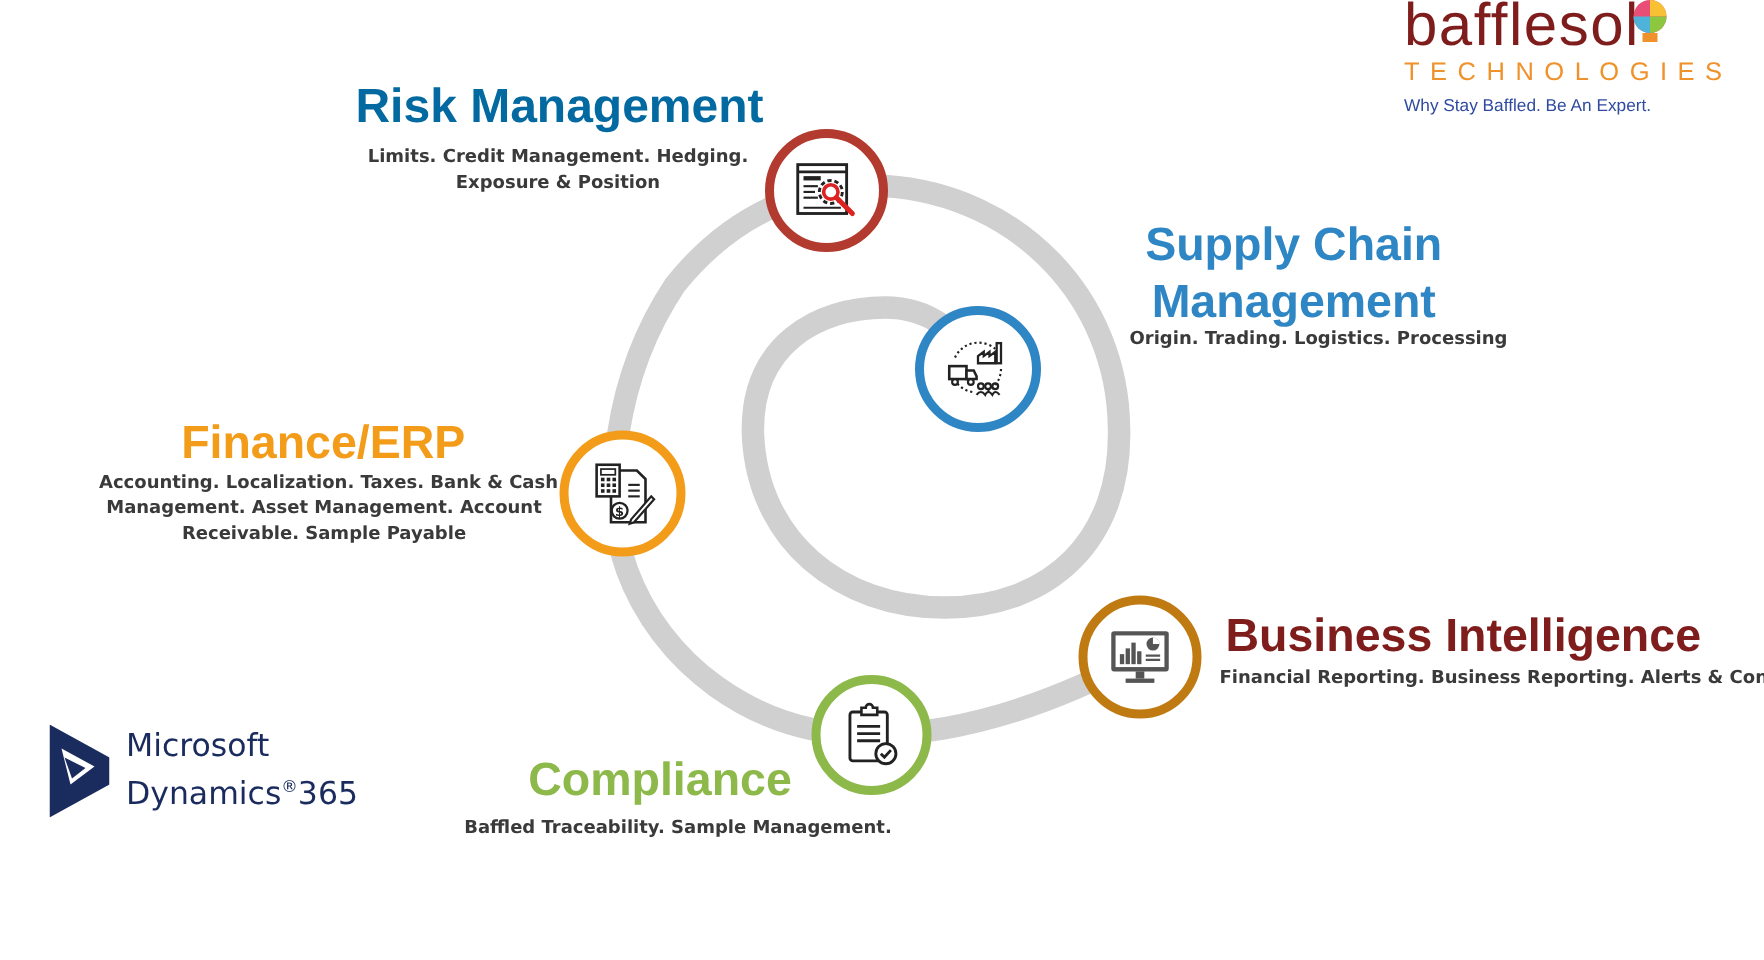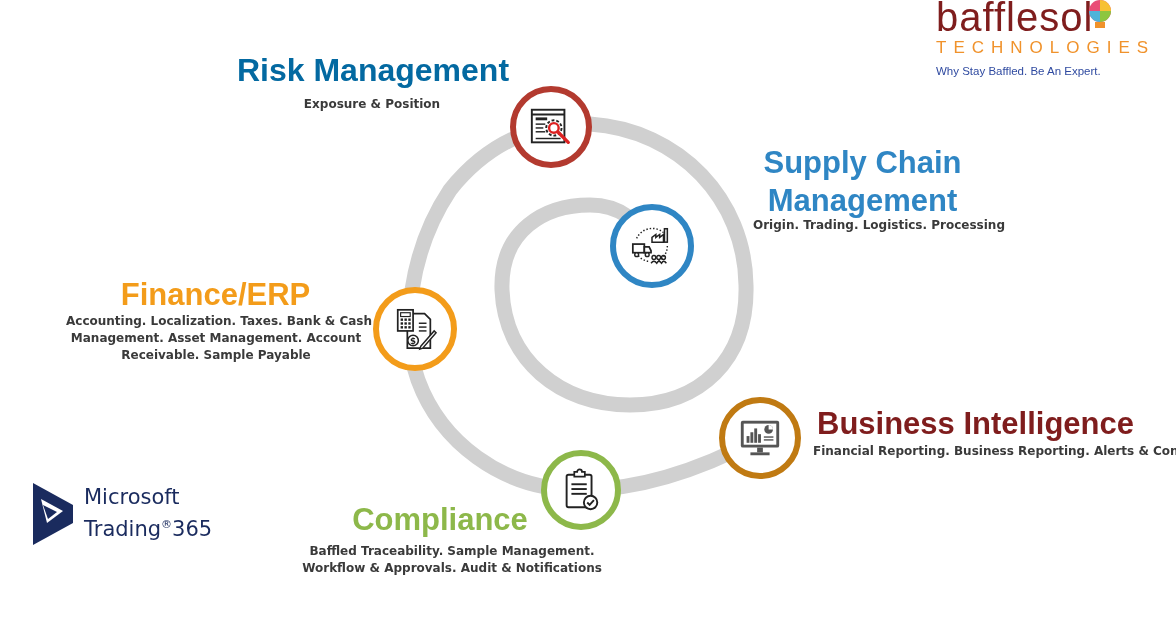--- a/index.html
+++ b/index.html
@@ -36,20 +36,21 @@
     <path d="M3 13 A11 11 0 0 0 14 24 L14 13 Z" fill="#4fb3d9"></path>
     <path d="M14 13 L25 13 A11 11 0 0 1 14 24 Z" fill="#8dc63f"></path>
     <rect x="9" y="24" width="10" height="6" fill="#f0922b"></rect>
   </svg>
   <div class="logo-tech" style="margin-top:4px;">TECHNOLOGIES</div>
   <div class="logo-tag" style="margin-top:6px;">Why Stay Baffled. Be An Expert.</div>
 </div>
 
 <div class="abs title center" style="left:223px; top:52px; width:300px; font-size:32px; color:#0369a1;">Risk Management</div>
 <div class="abs desc center" style="left:222px; top:96px; width:300px;">
+  <div>Limits. Credit Management. Hedging.</div>
   <div>Exposure &amp; Position</div>
 </div>
 <div class="node" style="left:510px; top:86px; width:82px; height:82px; border-color:#b33a2f;">
   <svg viewBox="0 0 48 48">
     <rect x="4" y="6" width="34" height="34" fill="#fff" stroke="#222" stroke-width="2"></rect>
     <line x1="4" y1="11" x2="38" y2="11" stroke="#222" stroke-width="2"></line>
     <rect x="8" y="14" width="12" height="3" fill="#222"></rect>
     <line x1="8" y1="21" x2="18" y2="21" stroke="#222" stroke-width="1.5"></line>
     <line x1="8" y1="25" x2="16" y2="25" stroke="#222" stroke-width="1.5"></line>
     <line x1="8" y1="29" x2="18" y2="29" stroke="#222" stroke-width="1.5"></line>
@@ -129,21 +130,20 @@
     <line x1="28" y1="23" x2="38" y2="23" stroke="#555" stroke-width="1.5"></line>
     <line x1="28" y1="26" x2="38" y2="26" stroke="#555" stroke-width="1.5"></line>
     <rect x="21" y="34" width="6" height="5" fill="#555"></rect>
     <rect x="14" y="39" width="20" height="3" fill="#555"></rect>
   </svg>
 </div>
 
 <div class="abs title center" style="left:330px; top:502px; width:220px; font-size:31px; color:#8db84a;">Compliance</div>
 <div class="abs desc center" style="left:302px; top:543px; width:300px;">
   <div>Baffled Traceability. Sample Management.</div>
-  <div>Workflow &amp; Approvals. Audit &amp; Notifications</div>
 </div>
 <div class="node" style="left:541px; top:450px; width:80px; height:80px; border-color:#8db84a;">
   <svg viewBox="0 0 48 48">
     <rect x="9" y="8" width="26" height="34" rx="2" fill="#fff" stroke="#222" stroke-width="2"></rect>
     <path d="M17 8 L17 5 L20 5 A2.5 2.5 0 0 1 25 5 L28 5 L28 10 L17 10 Z" fill="#fff" stroke="#222" stroke-width="1.8"></path>
     <line x1="14" y1="18" x2="30" y2="18" stroke="#222" stroke-width="2"></line>
     <line x1="14" y1="23" x2="30" y2="23" stroke="#222" stroke-width="2"></line>
     <line x1="14" y1="28" x2="30" y2="28" stroke="#222" stroke-width="2"></line>
     <circle cx="34" cy="37" r="7" fill="#fff" stroke="#222" stroke-width="2"></circle>
     <path d="M30.5 37 L33 39.5 L37.5 34.5" fill="none" stroke="#222" stroke-width="2"></path>
@@ -151,15 +151,15 @@
 </div>
 
 <div class="abs" style="left:33px; top:482px; width:210px; height:66px;">
   <svg class="abs" style="left:0; top:1px;" width="40" height="62" viewBox="0 0 40 62">
     <path d="M0 0 L40 22 L40 40 L0 62 Z" fill="#1a2b5e"></path>
     <path d="M8 16 L30 28 L14 40 Z" fill="#ffffff"></path>
     <path d="M10 22 L24 29 L15 36 Z" fill="#1a2b5e"></path>
   </svg>
   <div class="abs ms-text" style="left:51px; top:3px;">Microsoft</div>
   <div class="abs ms-text" style="left:51px; top:30px; white-space:nowrap;">
-    <span>Trading</span><sup style="font-size:11px;">®</sup><span>365</span>
+    <span>Dynamics</span><sup style="font-size:11px;">®</sup><span>365</span>
   </div>
 </div>
 
 </body></html>

